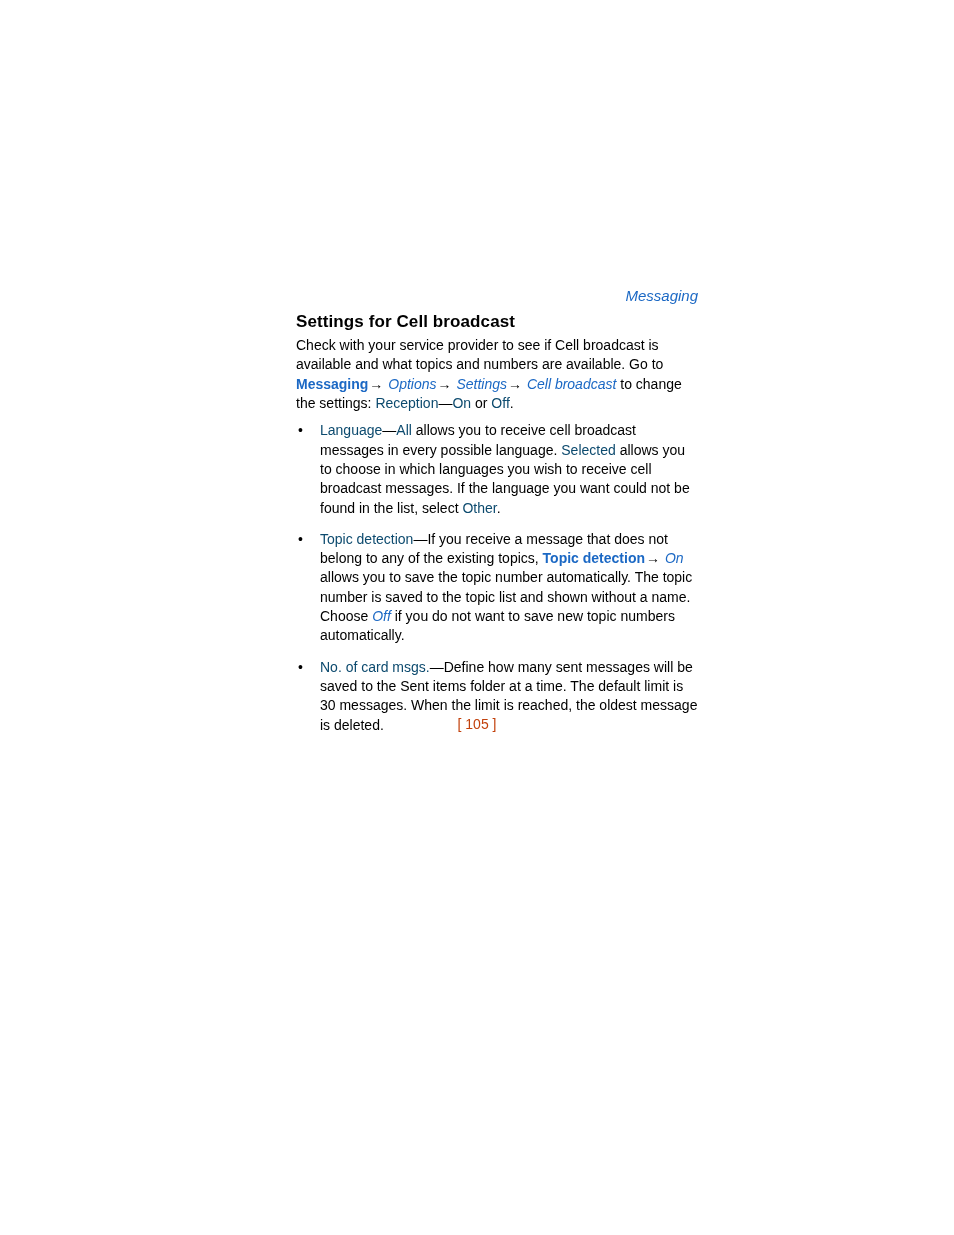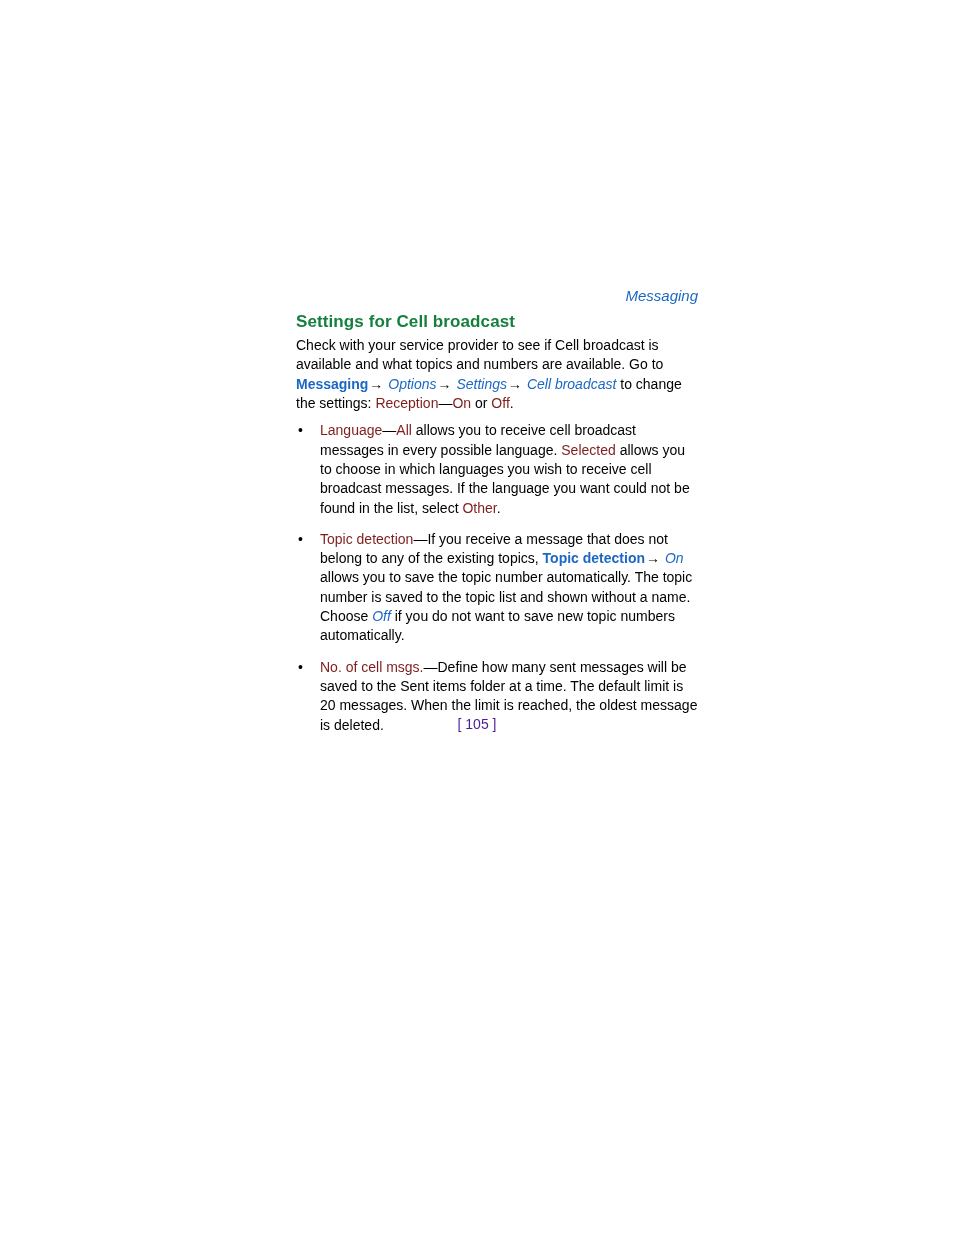--- a/index.html
+++ b/index.html
@@ -18,21 +18,21 @@
   }
   .header-right {
     position: absolute;
     top: 287px;
     right: 256px;
     font-style: italic;
     color: #1b68c4;
     font-size: 15px;
   }
   .section-title {
-    color: #15803d;
+    color: #000000;
     font-weight: bold;
     font-size: 17px;
     margin: 28px 0 4px 0;
     letter-spacing: 0.1px;
   }
   .body-para {
     font-size: 14px;
     line-height: 1.38;
     margin: 0 0 8px 0;
   }
@@ -49,36 +49,36 @@
     padding-left: 0;
   }
   ul.bullets > li::before {
     content: "•";
     position: absolute;
     left: -22px;
     top: 0;
     font-size: 14px;
     color: #000;
   }
-  .blue { color: #7f1d1d; }
+  .blue { color: #0c4a6e; }
   .blue-bold { color: #1b68c4; font-weight: bold; }
   .blue-italic { color: #1b68c4; font-style: italic; }
   .arrow {
     display: inline-block;
     font-family: "Times New Roman", serif;
     font-size: 14px;
     padding: 0 1px;
   }
   .page-num {
     position: absolute;
     bottom: 260px;
     left: 0;
     right: 0;
     text-align: center;
-    color: #4c1d95;
+    color: #c2410c;
     font-size: 14px;
   }
 </style>
 </head>
 <body>
 
 <div class="page">
 
   <div class="header-right">Messaging</div>
 
@@ -94,18 +94,18 @@
     </li>
     <li>
       <span class="blue">Topic detection</span><span>—If you receive a message that does not belong to any of the existing topics, </span><span class="blue-bold">Topic detection</span><span class="arrow">→</span> <span class="blue-italic">On</span><span> allows you to save the topic number automatically. The topic number is saved to the topic list and shown without a name. Choose </span><span class="blue-italic">Off</span><span> if you do not want to save new topic numbers automatically.</span>
     </li>
   </ul>
 
 
 
   <ul class="bullets">
     <li>
-      <span class="blue">No. of cell msgs.</span><span>—Define how many sent messages will be saved to the Sent items folder at a time. The default limit is 20 messages. When the limit is reached, the oldest message is deleted.</span>
+      <span class="blue">No. of card msgs.</span><span>—Define how many sent messages will be saved to the Sent items folder at a time. The default limit is 30 messages. When the limit is reached, the oldest message is deleted.</span>
     </li>
   </ul>
 
   <div class="page-num">[ 105 ]</div>
 </div>
 
 </body></html>

